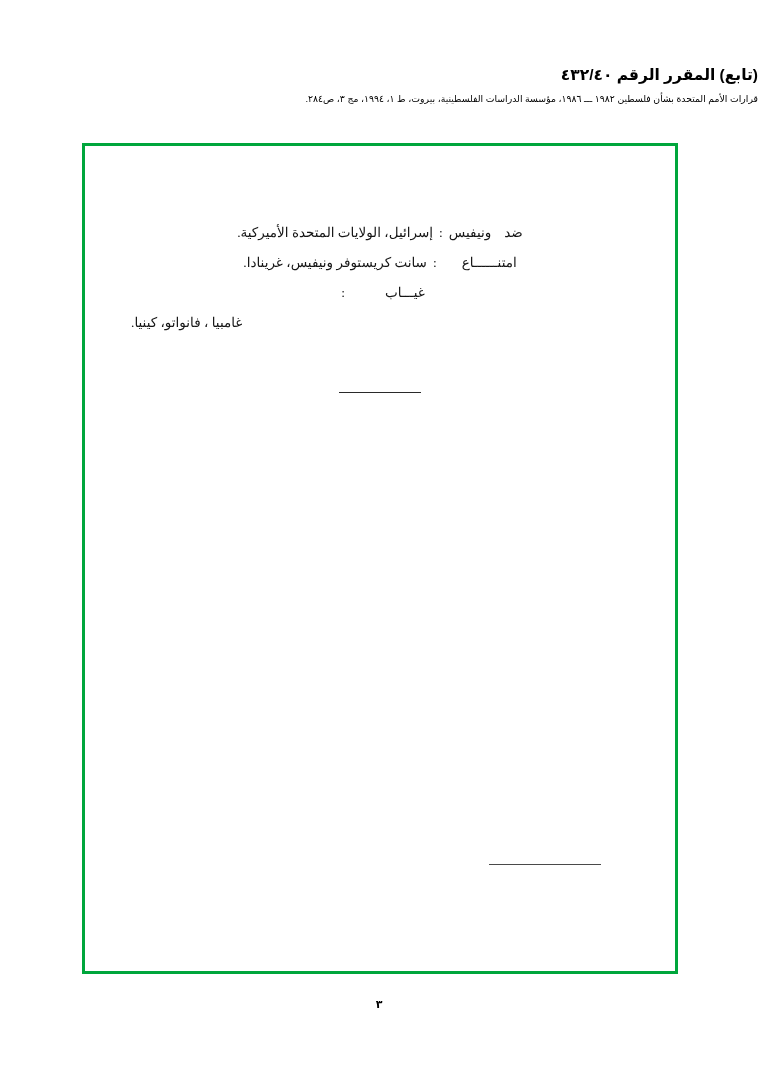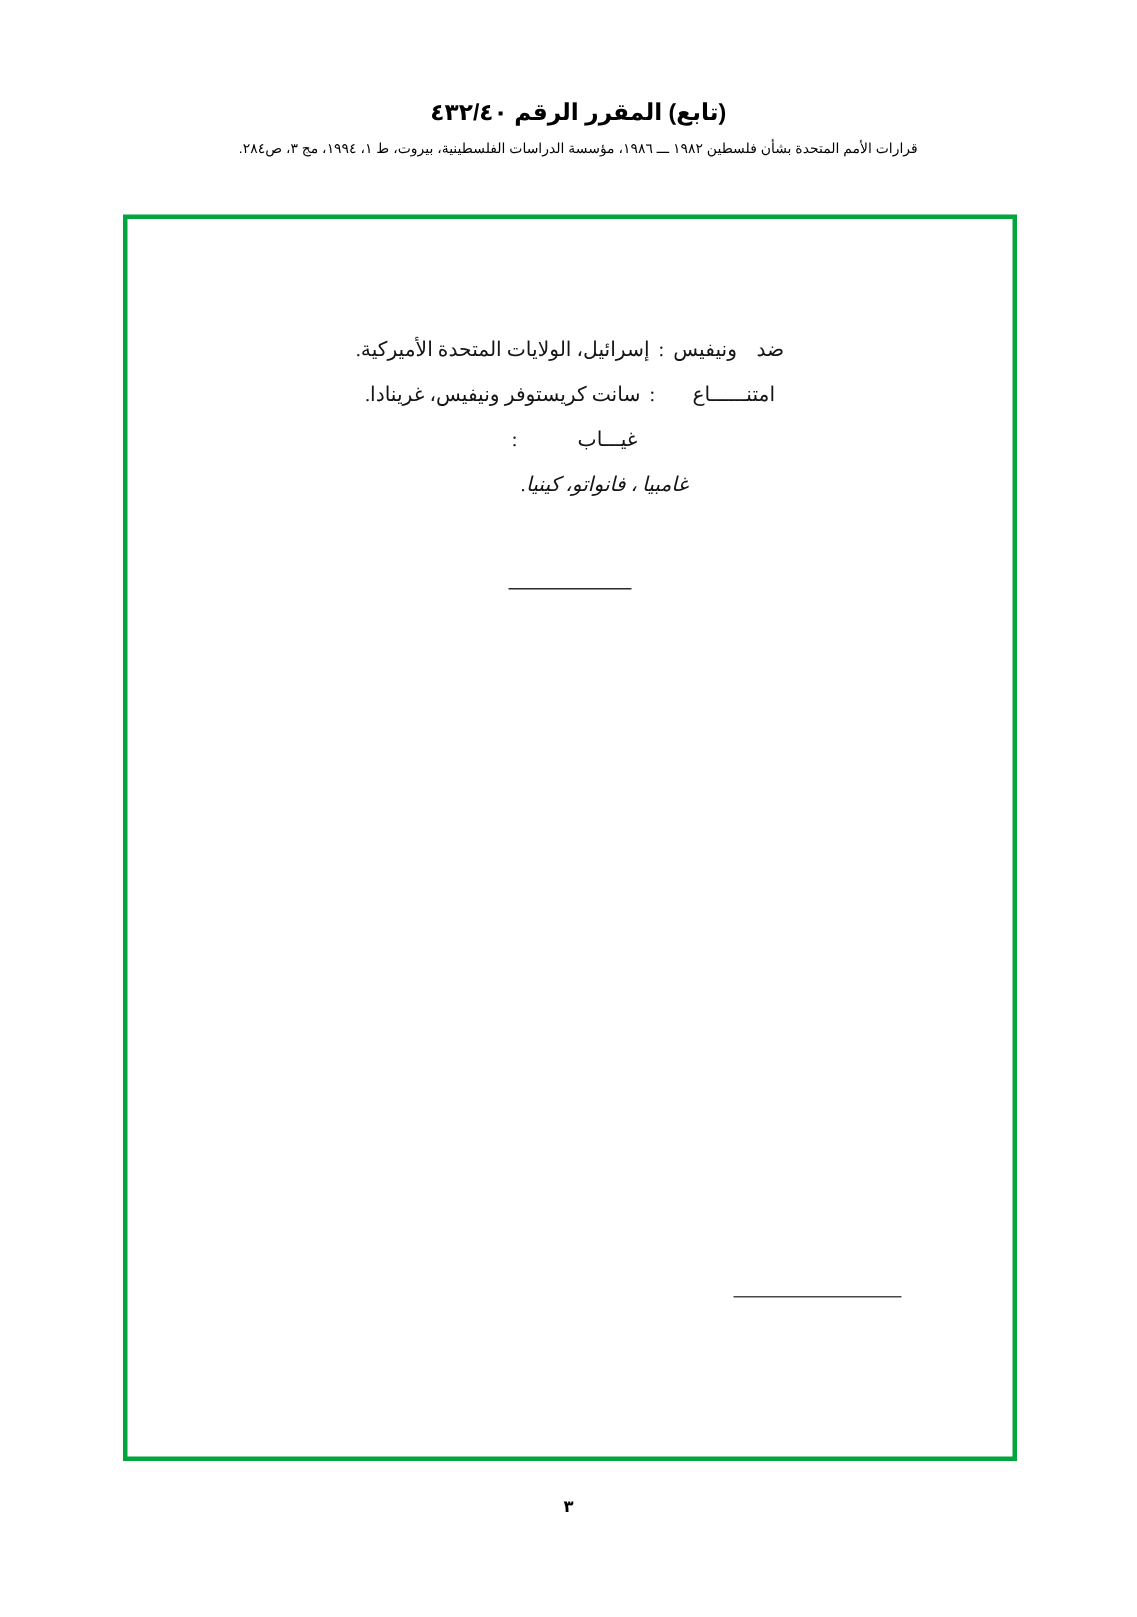--- a/index.html
+++ b/index.html
@@ -20,21 +20,21 @@
     inset: 0;
     background: #ffffff;
   }
 
   
   .header {
     position: absolute;
     top: 66px;
     left: 0;
     right: 0;
-    text-align: center;
+    text-align: right;
     padding-left: 13px;
   }
   .header-title {
     font-family: "Liberation Sans", "DejaVu Sans", sans-serif;
     font-weight: bold;
     font-size: 15.5px;
     letter-spacing: 0px;
     color: #000000;
     direction: rtl;
   }
@@ -86,23 +86,22 @@
   .vote-colon {
     flex: 0 0 auto;
     padding: 0 6px;
   }
   .vote-value {
     flex: 0 0 auto;
     text-align: right;
   }
   .vote-cont {
     display: flex;
-    justify-content: center;
+    justify-content: flex-end;
     white-space: nowrap;
-    font-style: italic;
   }
   .vote-cont .vote-value {
     padding-left: 46px;
   }
 
   
   .separator {
     position: absolute;
     top: 246px;
     left: 50%;

